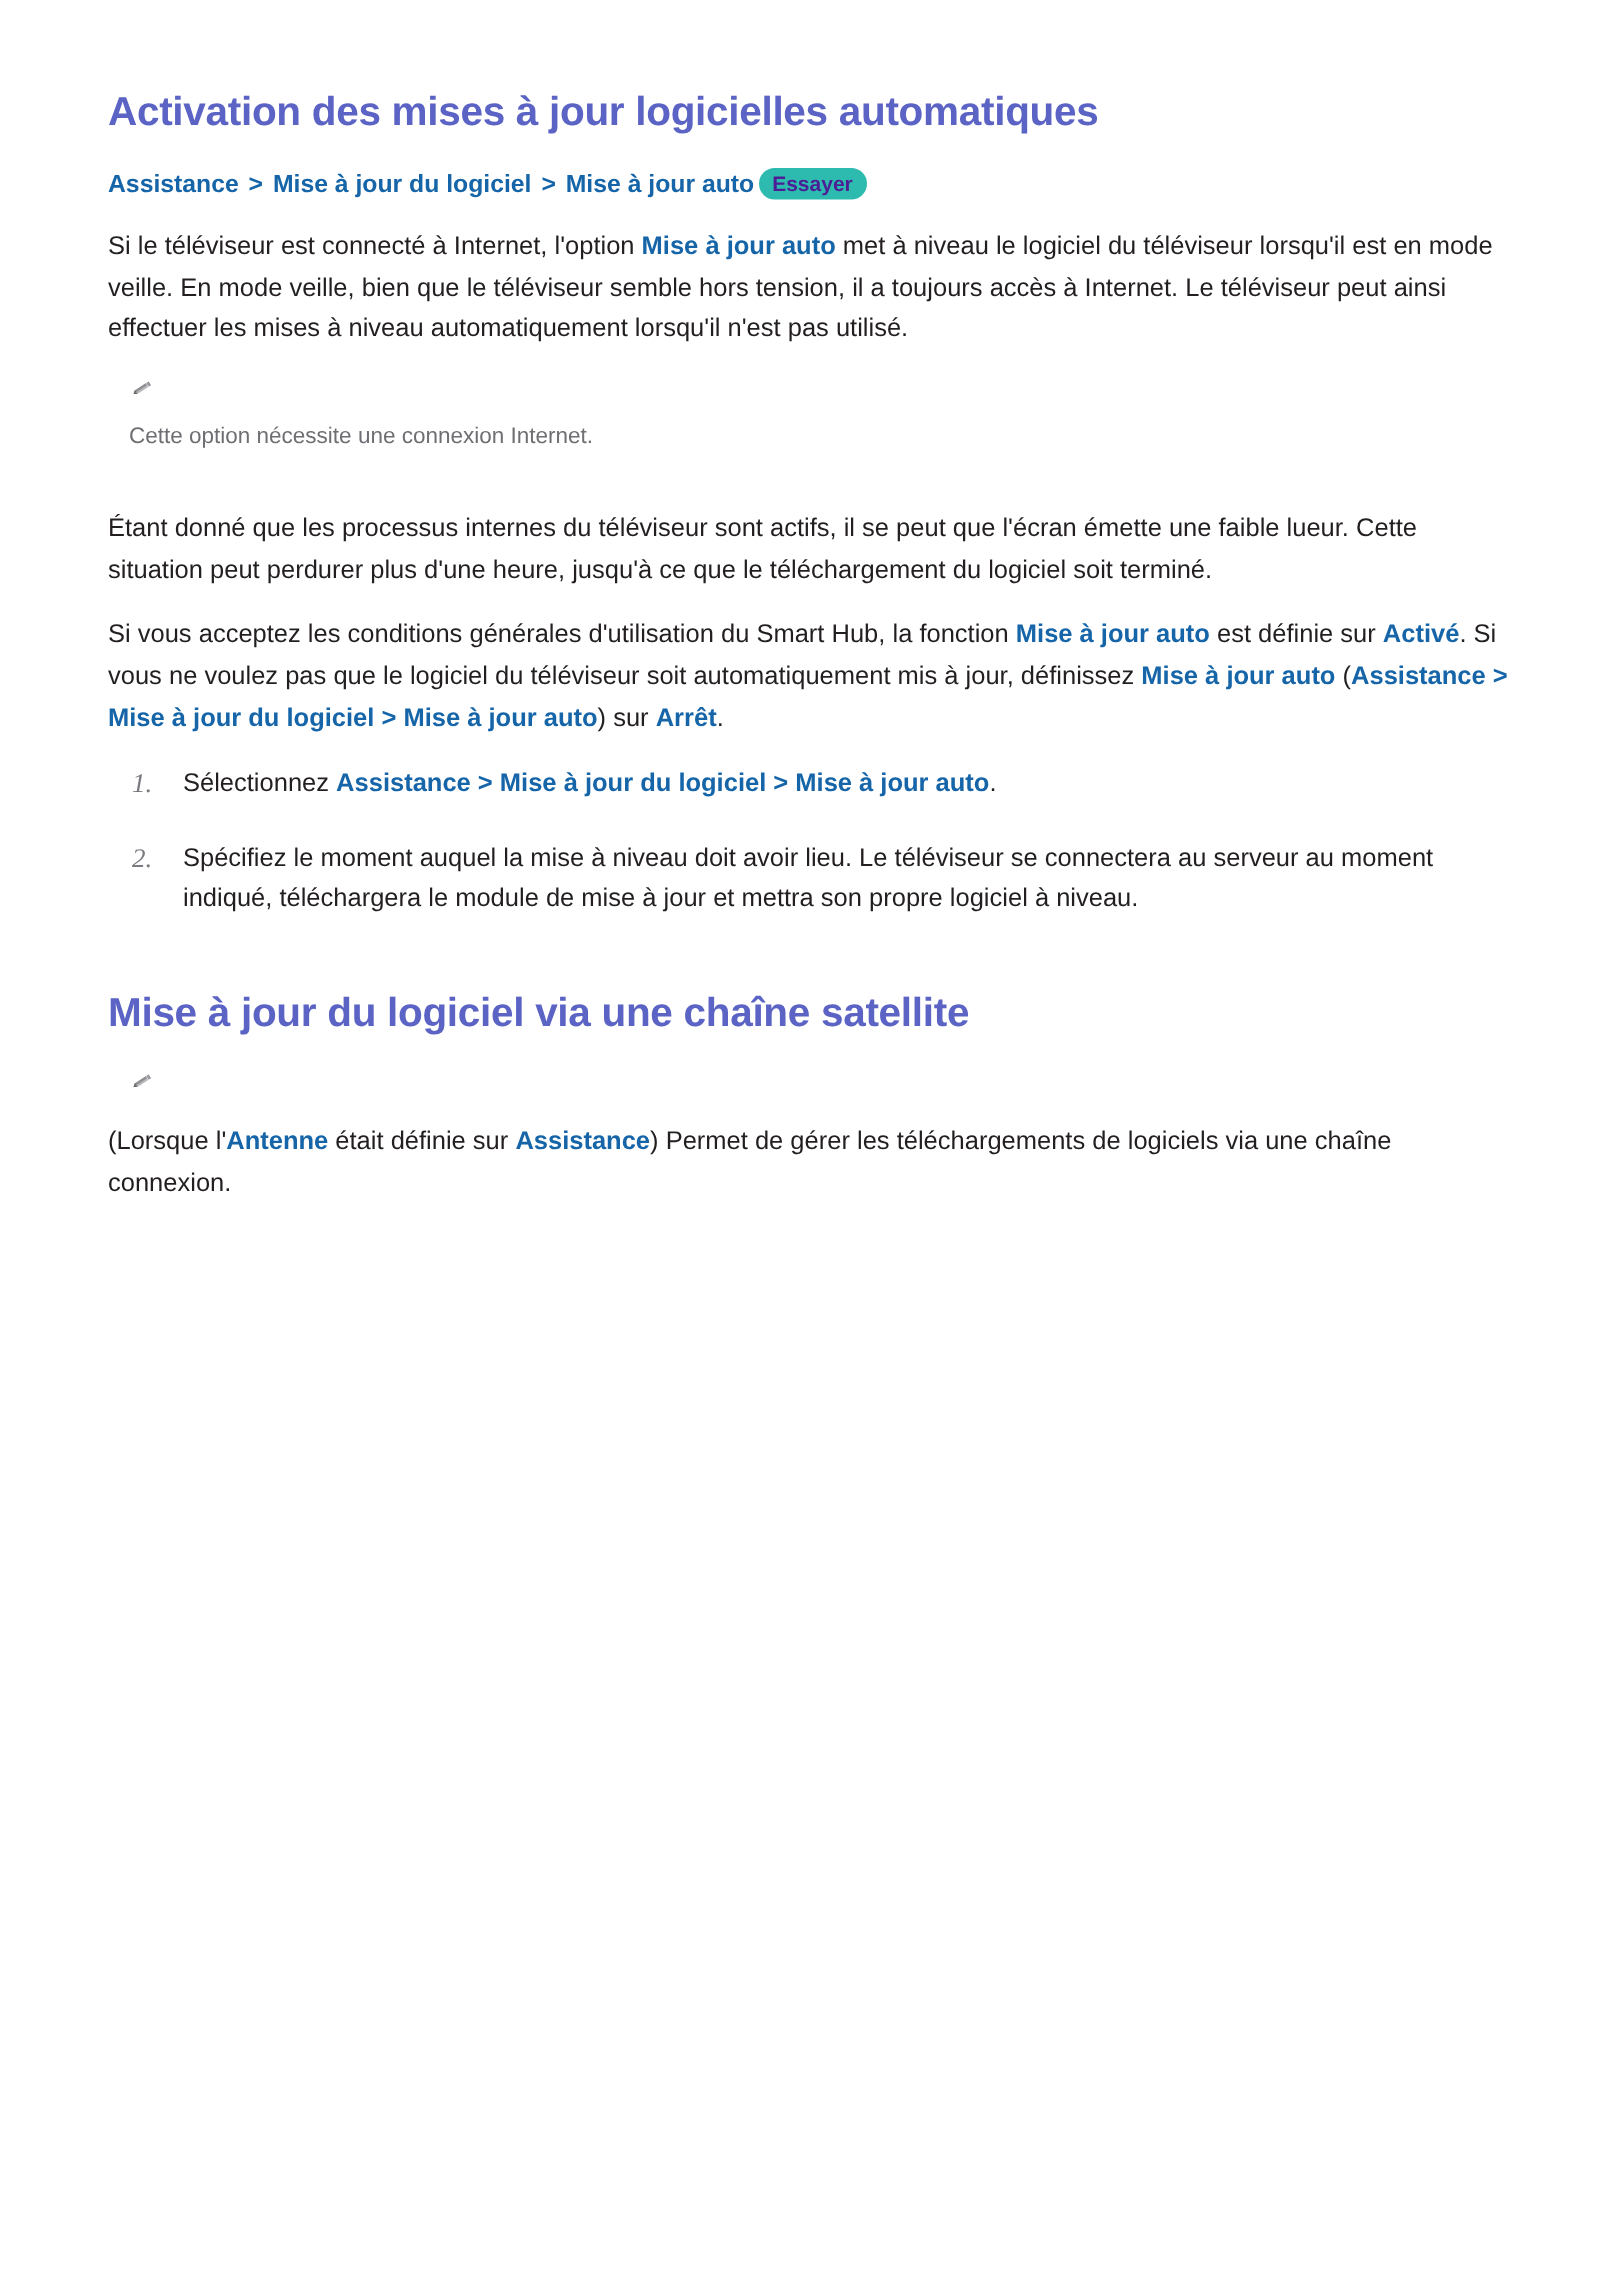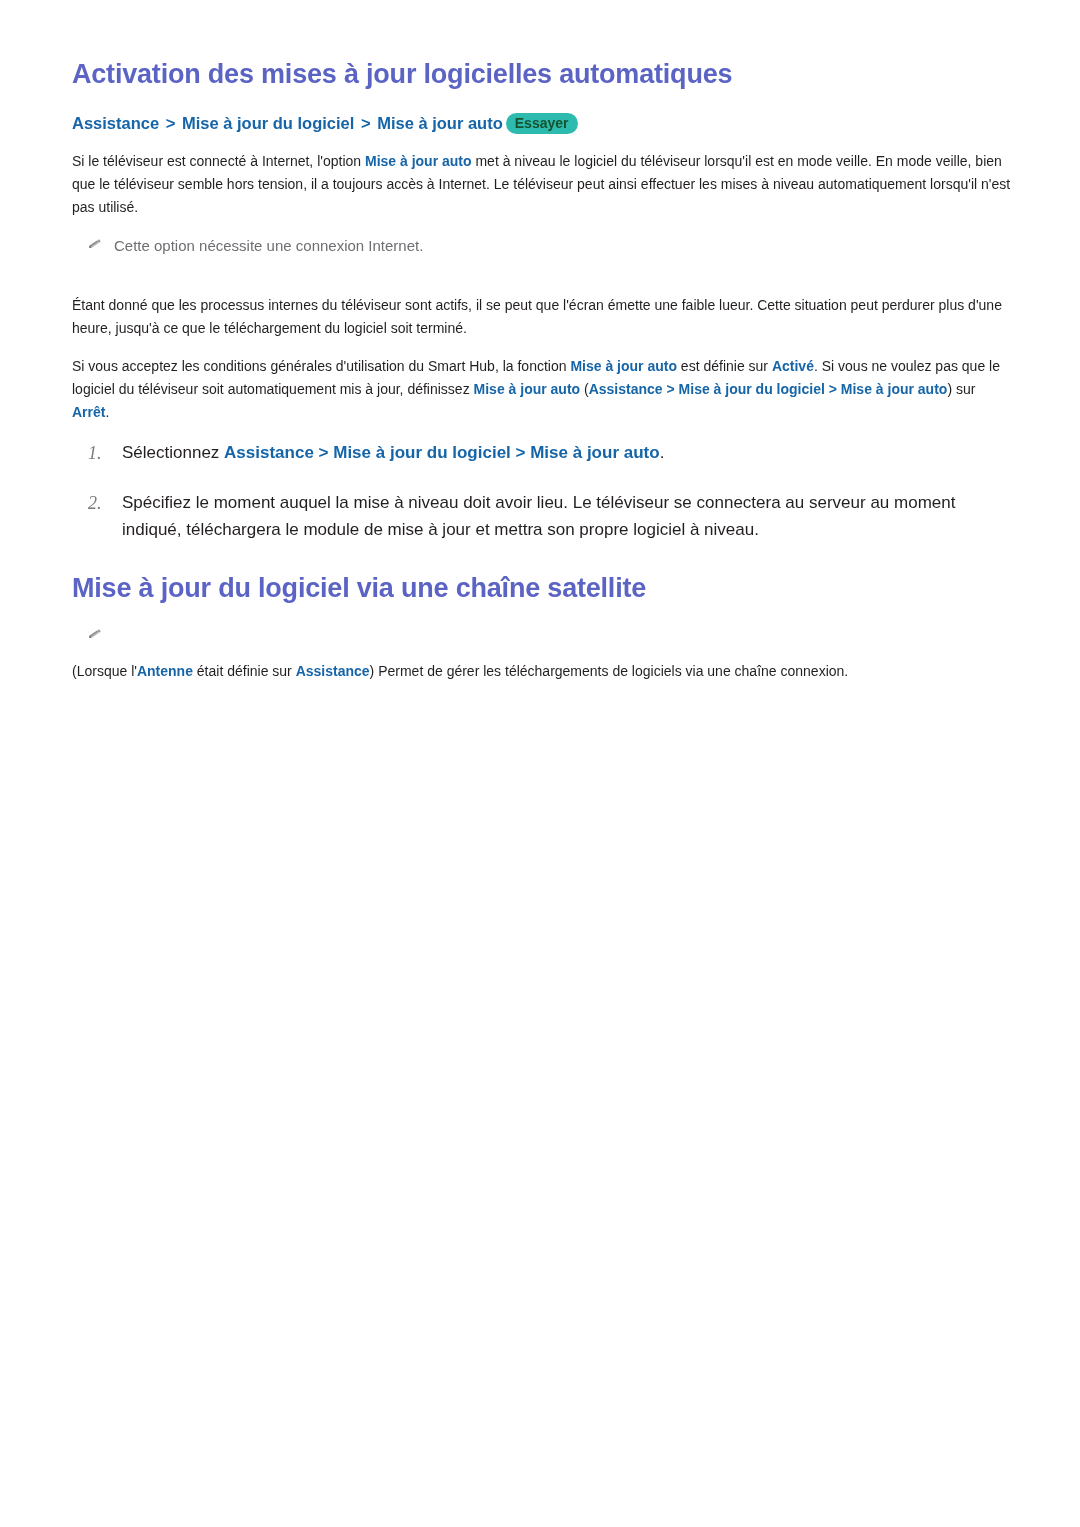--- a/index.html
+++ b/index.html
@@ -30,70 +30,71 @@
 
   h1.section-title {
     font-size: 27px;
     font-weight: bold;
     color: #5b63c4;
     margin: 0 0 22px 0;
     line-height: 1.2;
     letter-spacing: -0.2px;
   }
   h1.section-title.second {
-    margin-top: 28px;
+    margin-top: 46px;
     margin-bottom: 20px;
   }
 
   .breadcrumb {
     font-size: 16.5px;
     font-weight: bold;
     color: #1565a8;
     line-height: 1.45;
     margin: 0 0 14px 0;
   }
   .breadcrumb .sep {
     font-weight: bold;
     color: #1565a8;
     padding: 0 2px;
   }
   .badge {
     display: inline-block;
     background: #2dbbb0;
-    color: #14532d;
+    color: #4c1d95;
     font-size: 14px;
     font-weight: bold;
     border-radius: 11px;
     padding: 2px 9px 3px 9px;
     line-height: 1.15;
     vertical-align: 1px;
     margin-left: 3px;
   }
 
   p.body {
-    font-size: 14px;
+    font-size: 17px;
     line-height: 1.62;
     margin: 0 0 16px 0;
     color: #231f20;
   }
   p.body.gap   { margin-top: 14px; }
 
   b.term {
     color: #1565a8;
     font-weight: bold;
   }
 
   .note {
     display: flex;
     align-items: flex-start;
     gap: 10px;
     margin: 10px 0 0 14px;
     font-size: 15px;
     color: #6e6e73;
     line-height: 1.5;
+    flex-direction: column;
   }
   .note .note-text { padding-top: 1px; }
   .pencil-icon {
     flex: 0 0 auto;
     width: 18px;
     height: 18px;
     margin-top: 2px;
   }
 
   ol.steps {

